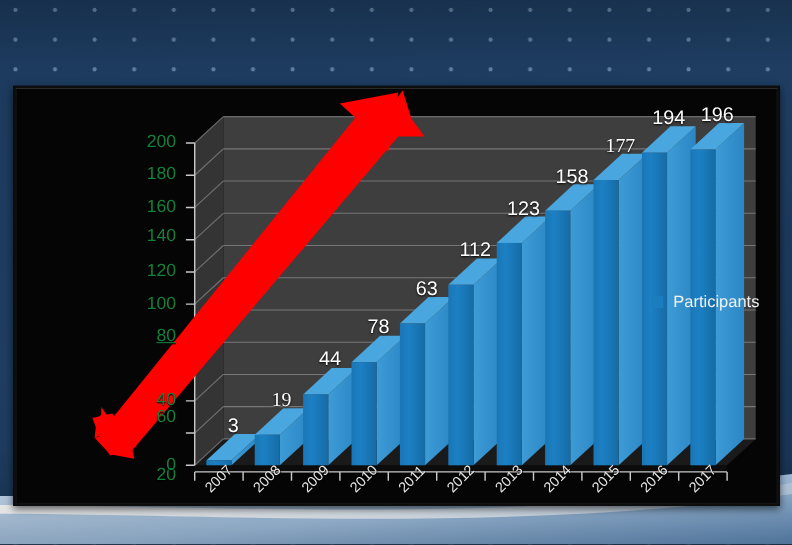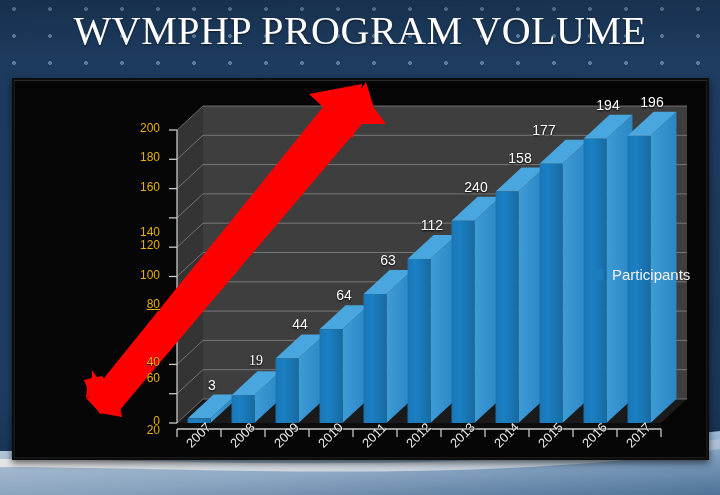--- a/index.html
+++ b/index.html
@@ -41,31 +41,31 @@
     position:absolute; left:12px; top:78px; width:697px; height:382px;
     background:#050505;
     border:2px solid #0d0d0d;
     box-shadow:0 3px 7px rgba(0,0,0,.6), inset 0 1px 0 #2a2a2a, inset 0 0 0 1px #1a1a1a;
   }
   #plot-svg{ position:absolute; left:0; top:0; }
 
   
   .ytick{
     position:absolute; text-align:right; width:46px;
-    font-size:12px; color:#eab308; font-family:"Liberation Sans",sans-serif;
+    font-size:16px; color:#15803d; font-family:"Liberation Sans",sans-serif;
     text-shadow:0 1px 1px #000;
   }
   .xtick{
     position:absolute; font-size:13px; color:#e8e8e8;
     font-family:"Liberation Sans",sans-serif;
     transform-origin:left top; transform:rotate(-45deg);
     white-space:nowrap; text-shadow:0 1px 1px #000;
   }
   .dlabel{
-    position:absolute; font-size:14px; color:#ffffff; font-weight:400;
+    position:absolute; font-size:18px; color:#ffffff; font-weight:400;
     font-family:"Liberation Sans",sans-serif; text-align:center;
     text-shadow:0 1px 2px #000; white-space:nowrap;
   }
 
   
   #legend{
     position:absolute; left:578px; top:186px;
     display:flex; align-items:center; gap:9px;
   }
   #legend-swatch{ width:11px; height:11px; background:#1b7cbe; }
@@ -89,21 +89,20 @@
         <stop offset="100%" stop-color="#b9cee4"></stop>
       </linearGradient>
     </defs>
     <path d="M0,26 C150,26 420,40 720,6 L720,70 L0,70 Z" fill="url(#sw1)"></path>
     <path d="M0,34 C180,34 460,52 720,14 L720,24 C470,60 190,42 0,42 Z" fill="url(#sw2)" opacity=".95"></path>
     <path d="M0,0 L0,30 C120,30 300,32 430,30 L300,0 Z" fill="#183353" opacity=".0"></path>
   </svg>
 
   <div id="slide-vignette"></div>
 
-  <div id="title">WVMPHP PROGRAM VOLUME</div>
 
   <div id="chart-frame">
 
     <svg id="plot-svg" width="693" height="378" viewBox="0 0 693 378">
       <defs>
         <linearGradient id="barFront" x1="0" y1="0" x2="1" y2="0">
           <stop offset="0%" stop-color="#1a76b5"></stop>
           <stop offset="35%" stop-color="#1c80c4"></stop>
           <stop offset="100%" stop-color="#166ba4"></stop>
         </linearGradient>
@@ -233,21 +232,21 @@
           L 72,318
           L 86,314
           Z"></path>
       </g>
     </svg>
 
     <div id="ytick-labels">
         <div class="ytick" style="left: 100px; top: 41px;">200</div>
         <div class="ytick" style="left: 100px; top: 70.3px;">180</div>
         <div class="ytick" style="left: 100px; top: 99.6px;">160</div>
-        <div class="ytick" style="left: 100px; top: 145px;">140</div>
+        <div class="ytick" style="left: 100px; top: 126px;">140</div>
         <div class="ytick" style="left: 100px; top: 158.2px;">120</div>
         <div class="ytick" style="left: 100px; top: 187.5px;">100</div>
         <div class="ytick" style="left: 100px; top: 216.8px; text-decoration: underline;">80</div>
         <div class="ytick" style="left: 100px; top: 246.1px; margin-top: 45px;">60</div>
         <div class="ytick" style="left: 100px; top: 275.4px;">40</div>
         <div class="ytick" style="left: 100px; top: 304.7px; margin-top: 38px;">20</div>
         <div class="ytick" style="left: 100px; top: 334px;">0</div>
       </div>
 
     <div id="xtick-labels">
@@ -261,26 +260,26 @@
         <div class="xtick" style="left: 477px; top: 360px;">2014</div>
         <div class="xtick" style="left: 521px; top: 360px;">2015</div>
         <div class="xtick" style="left: 565px; top: 360px;">2016</div>
         <div class="xtick" style="left: 609px; top: 360px;">2017</div>
       </div>
 
     <div id="data-labels">
         <div class="dlabel" style="left: 176px; top: 296.605px; width: 44px;">3</div>
         <div class="dlabel" style="left: 220px; top: 273.165px; width: 44px; font-family: Liberation Serif, serif;">19</div>
         <div class="dlabel" style="left: 264px; top: 236px; width: 44px;">44</div>
-        <div class="dlabel" style="left: 308px; top: 207.24px; width: 44px;">64</div>
+        <div class="dlabel" style="left: 308px; top: 207.24px; width: 44px;">78</div>
         <div class="dlabel" style="left: 352px; top: 172.08px; width: 44px;">63</div>
         <div class="dlabel" style="left: 396px; top: 136.92px; width: 44px;">112</div>
-        <div class="dlabel" style="left: 440px; top: 98.83px; width: 44px;">240</div>
+        <div class="dlabel" style="left: 440px; top: 98.83px; width: 44px;">123</div>
         <div class="dlabel" style="left: 484px; top: 69.53px; width: 44px;">158</div>
-        <div class="dlabel" style="left: 508px; top: 41.695px; width: 44px;">177</div>
+        <div class="dlabel" style="left: 528px; top: 41.695px; width: 44px; font-family: Liberation Serif, serif;">177</div>
         <div class="dlabel" style="left: 572px; top: 16.79px; width: 44px;">194</div>
         <div class="dlabel" style="left: 616px; top: 13.86px; width: 44px;">196</div>
       </div>
 
     <div id="legend">
       <span id="legend-swatch"></span>
       <span id="legend-label">Participants</span>
     </div>
 
   </div>

